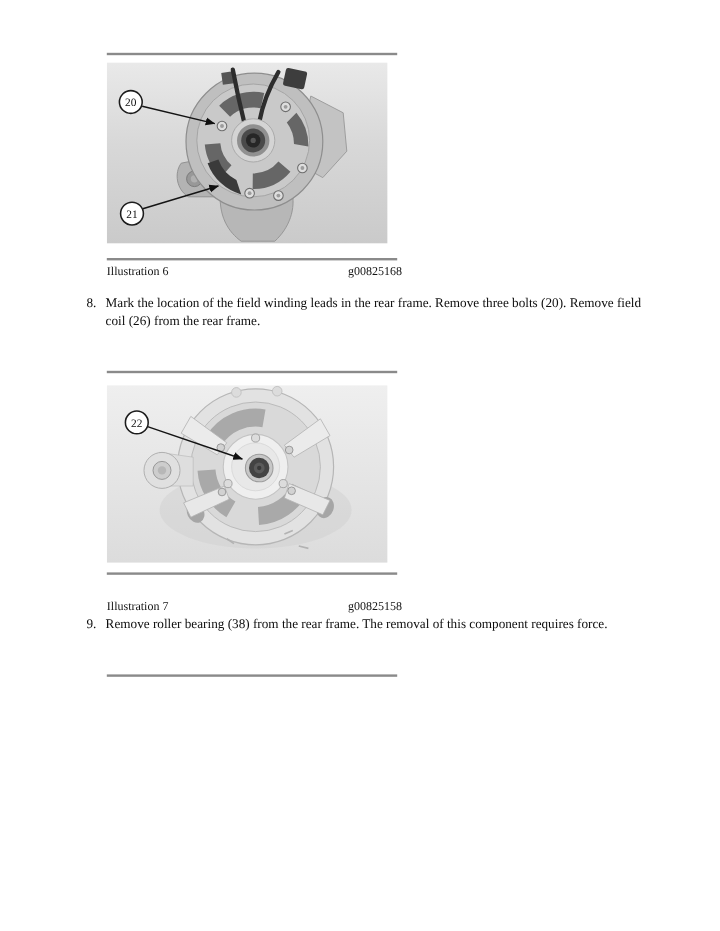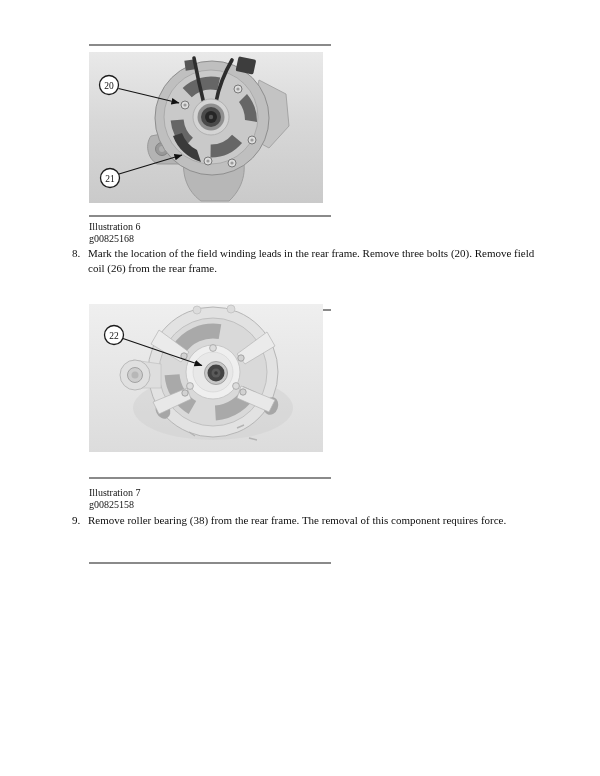--- a/index.html
+++ b/index.html
@@ -6,21 +6,21 @@
   .page {
     position:relative; width:600px; height:597px; background:#ffffff;
     font-family:"Liberation Serif", serif; color:#0e0e0e; overflow:hidden;
   }
   .rule { position:absolute; left:89px; width:242px; height:2px; background:#8a8a8a; }
   .photo { position:absolute; left:89px; }
   .photo svg { display:block; }
   .caption {
     position:absolute; left:89px; width:246px;
     display:flex; justify-content:space-between;
-    font-size:10px; line-height:12px; color:#141414;flex-direction:column;
+    font-size:10px; line-height:12px; color:#141414;
   }
   .step {
     position:absolute; left:72px;
     display:grid; grid-template-columns:16px 458px;
     font-size:11px; line-height:15px; color:#0e0e0e;
   }
   .step .num { text-align:left; }
   svg text.co {
     font-family:"Liberation Serif", serif; font-size:9.5px; fill:#111;
   }
@@ -117,21 +117,21 @@
     <span>g00825168</span>
   </div>
 
   <div class="step" style="top:246px">
     <span class="num">8.</span>
     <span class="txt">Mark the location of the field winding leads in the rear frame. Remove three bolts (20). Remove field coil (26) from the rear frame.</span>
   </div>
 
   <div class="rule" style="top:309px"></div>
 
-  <div class="photo" style="top:304px">
+  <div class="photo" style="top:321px">
     <svg width="234" height="148" viewBox="0 0 234 148">
       <defs>
         <linearGradient id="bg2" x1="0" y1="0" x2="0" y2="1">
           <stop offset="0" stop-color="#efefef"></stop>
           <stop offset="1" stop-color="#dcdcdc"></stop>
         </linearGradient>
         <marker id="arw2" markerWidth="9" markerHeight="9" refX="7.6" refY="4" orient="auto" markerUnits="userSpaceOnUse" viewBox="0 0 9 9">
           <path d="M0,0.7 L8,4 L0,7.3 Z" fill="#101010"></path>
         </marker>
       </defs>
@@ -185,21 +185,21 @@
       <g>
         <line x1="34" y1="34.5" x2="113" y2="61.5" stroke="#141414" stroke-width="1.2" marker-end="url(#arw2)"></line>
         <circle cx="25" cy="31" r="9.5" fill="#ffffff" stroke="#1c1c1c" stroke-width="1.3"></circle>
         <text class="co" x="25" y="34.5" text-anchor="middle">22</text>
       </g>
     </svg>
   </div>
 
   <div class="rule" style="top:477px"></div>
 
-  <div class="caption" style="top:487px">
+  <div class="caption" style="top:500px">
     <span>Illustration 7</span>
     <span>g00825158</span>
   </div>
 
   <div class="step" style="top:513px">
     <span class="num">9.</span>
     <span class="txt">Remove roller bearing (38) from the rear frame. The removal of this component requires force.</span>
   </div>
 
   <div class="rule" style="top:562px"></div>

